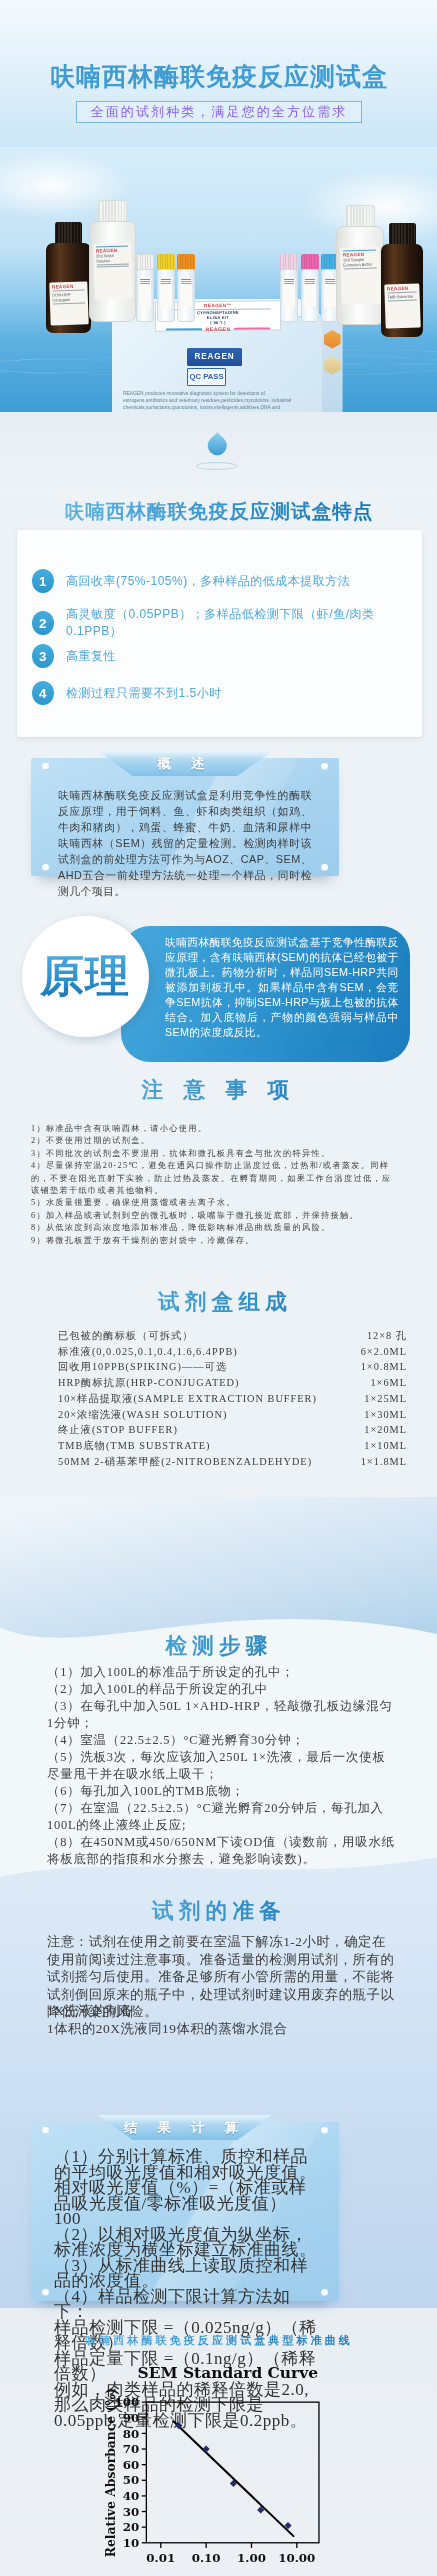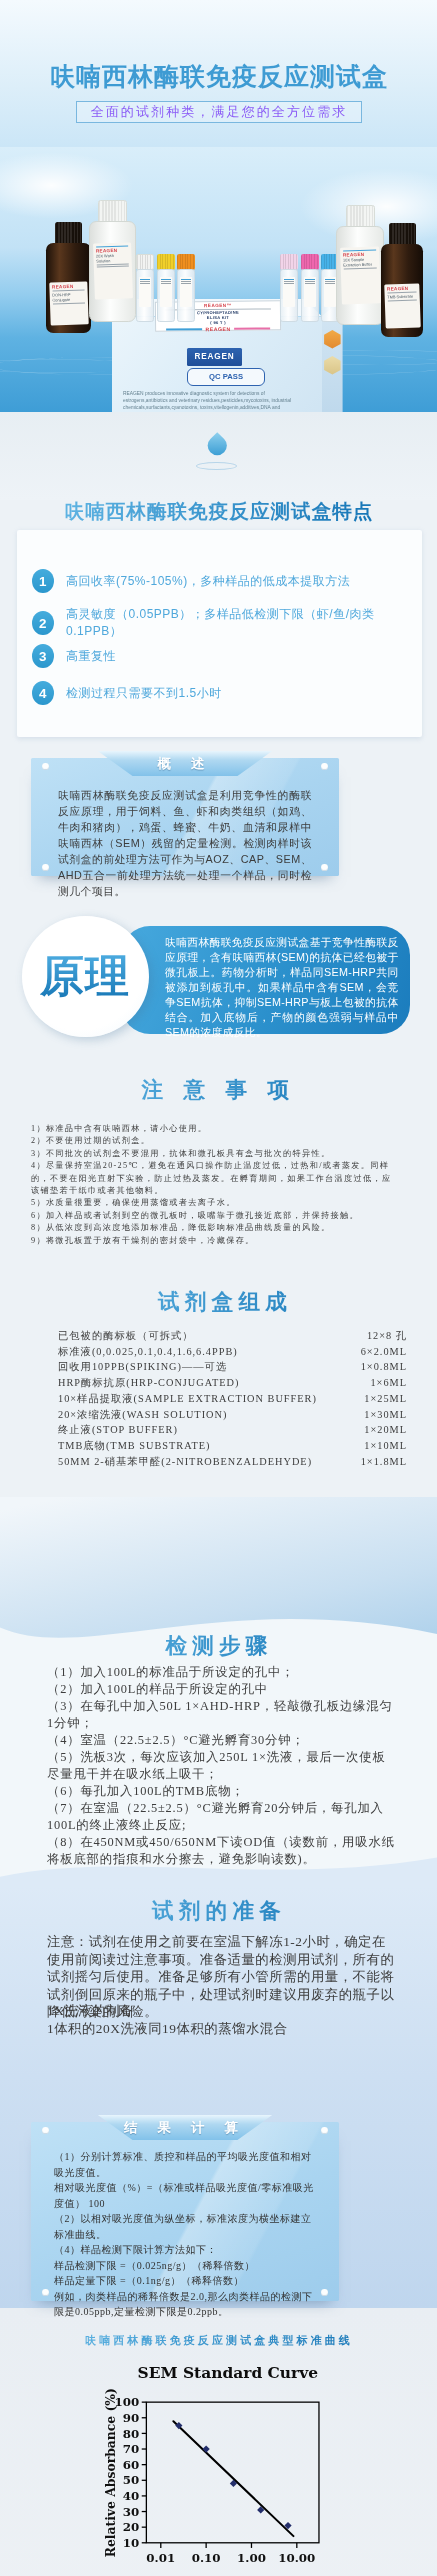--- a/index.html
+++ b/index.html
@@ -34,21 +34,21 @@
   .hex{position:absolute;clip-path:polygon(50% 0,100% 25%,100% 75%,50% 100%,0 75%,0 25%);}
   .kit-label{position:absolute;left:155px;top:154px;width:126px;height:30px;background:#FFFFFF;border:0.5px solid #C9D4DC;transform:rotate(-0.6deg);padding:1px 4.1px;text-align:center;z-index:3;}
   .lab-brand-top{font-size:4.6px;font-weight:bold;color:#D43C45;letter-spacing:0.5px;}
   .lab-line{border-top:0.5px solid #AEB9C2;margin:0.5px 5.2px;}
   .lab-title{font-size:4.1px;font-weight:bold;color:#223A66;line-height:1.25;letter-spacing:0.3px;}
   .lab-bottom{display:flex;align-items:center;justify-content:center;gap:3.1px;margin-top:0.5px;}
   .lab-bar-b{width:36px;height:1.5px;background:#3FA0D8;}
   .lab-bar-p{width:36px;height:1.5px;background:#E86FA8;}
   .lab-brand-bottom{font-size:5.2px;font-weight:bold;color:#D43C45;letter-spacing:0.5px;}
   .reagen-plate{position:absolute;left:187px;top:201px;width:55px;height:17.5px;background:linear-gradient(#2E63B0,#1F4E98);border-radius:1.5px;color:#FFF;font-weight:bold;font-size:8.2px;letter-spacing:0.8px;text-align:center;line-height:17.5px;z-index:3;}
-  .qc-pass{position:absolute;left:187px;top:221px;width:78px;height:17.5px;background:#F4F9FD;border:1px solid #2E63B0;border-radius:6px;color:#2E63B0;font-weight:bold;font-size:7.7px;text-align:center;line-height:15.5px;z-index:3;}
+  .qc-pass{position:absolute;left:187px;top:221px;width:39px;height:17.5px;background:#F4F9FD;border:1px solid #2E63B0;border-radius:1px;color:#2E63B0;font-weight:bold;font-size:7.7px;text-align:center;line-height:15.5px;z-index:3;}
   .kit-desc{position:absolute;left:123px;top:244px;width:170px;height:45px;font-size:4.9px;color:#64808F;line-height:1.42;overflow:hidden;z-index:2;}
   .bottle{position:absolute;z-index:4;}
   .b-cap{width:27px;height:21.6px;margin:0 auto;border-radius:2.6px 2.6px 1px 1px;}
   .cap-ridge-dark{background:#17100A;background-image:repeating-linear-gradient(90deg,rgba(255,255,255,.10) 0 1.5px,transparent 1.5px 3.1px);}
   .cap-ridge-white{background:#F3F5F3;background-image:repeating-linear-gradient(90deg,rgba(0,0,0,.07) 0 1.5px,transparent 1.5px 3.1px);border:0.5px solid #D8DDD8;}
   .b-body-brown{margin-top:-1px;border-radius:7.2px;background:linear-gradient(90deg,#1B1008 0%,#5A371D 30%,#2F1C0F 65%,#150C06 100%);position:relative;}
   .b-body-white{margin-top:-2.1px;border-radius:7.2px;background:linear-gradient(90deg,#DDE0DD 0%,#FDFEFD 45%,#E6E9E6 100%);border:0.5px solid #D3D8D3;position:relative;}
   .b-label{position:absolute;left:3.6px;right:3.6px;background:#F7F5F0;border-radius:1.5px;padding:2.1px 2.6px 1.5px;transform:rotate(-2deg);overflow:hidden;}
   .bl-brand{font-size:4.6px;font-weight:bold;color:#D43C45;letter-spacing:0.3px;}
   .bl-rule{border-top:0.5px solid #9AA4AC;margin:1px 0;}
@@ -79,40 +79,40 @@
   .panel-box{position:absolute;left:31px;width:308px;background:linear-gradient(160deg,#BFE1F6 0%,#A9D4F0 55%,#9DCCEC 100%);border-radius:1.5px;box-shadow:0 10.3px 13.4px -8.2px rgba(80,115,150,.55);z-index:2;}
   .panel-box::before{content:"";position:absolute;inset:0;background:linear-gradient(118deg,transparent 52%,rgba(255,255,255,.30) 53%,rgba(255,255,255,.10) 72%,transparent 73%);pointer-events:none;}
   .corner-dot{position:absolute;width:6.7px;height:6.7px;border-radius:50%;background:#FDFEFE;box-shadow:inset 0 -1px 1px rgba(120,160,190,.4);}
   .ribbon{position:absolute;left:50%;transform:translateX(-50%);top:-7.2px;width:175px;height:26px;
     background:linear-gradient(180deg,#E8F5FD 0%,#AFD8F1 35%,#7FC0E9 100%);
     clip-path:polygon(0 0,100% 0,80% 97%,20% 97%);
     text-align:center;line-height:26px;color:#FFFFFF;font-size:13.4px;font-weight:bold;letter-spacing:8.2px;text-shadow:0 0.5px 1px rgba(60,110,150,.5);}
   .panel-text{position:relative;font-size:10.8px;color:#3C3C3C;line-height:16px;letter-spacing:0.5px;text-align:justify;}
 
   
-  .pr-panel{position:absolute;left:121px;top:926px;width:289px;height:108px;border-radius:29px;
+  .pr-panel{position:absolute;left:121px;top:926px;width:289px;height:136px;border-radius:29px;
     background:linear-gradient(112deg,#47A9DE 0%,#2B90CC 55%,#1B7CBD 100%);z-index:2;}
   .pr-text{position:absolute;left:44px;right:11.3px;top:9.3px;color:#FFFFFF;font-size:10.8px;line-height:15px;letter-spacing:0.3px;text-align:justify;}
   .pr-ellipse{position:absolute;left:21.6px;top:916px;width:127px;height:121px;border-radius:50%;
     background:radial-gradient(circle at 45% 40%,#FFFFFF 65%,#EFF7FC 100%);box-shadow:3.1px 3.1px 9.3px rgba(70,115,155,.28);z-index:3;
     display:flex;align-items:center;justify-content:center;}
   .pr-label{font-size:44px;font-weight:bold;color:#1E86C4;letter-spacing:1px;}
   @supports (-webkit-background-clip:text){
     .pr-label{background:linear-gradient(180deg,#54B3E6,#1070B0);-webkit-background-clip:text;background-clip:text;color:transparent;}
   }
 
   
   .serif{font-family:"Liberation Serif","DejaVu Serif",serif;color:#3D3D3D;}
   .prec-list{position:absolute;left:31px;top:1123px;width:367px;font-size:8.2px;line-height:12.4px;letter-spacing:1.3px;z-index:2;}
   .comp-list{position:absolute;left:58px;top:1328px;width:349px;font-size:10.3px;line-height:15.7px;letter-spacing:1px;z-index:2;}
   .comp-row{display:flex;flex-wrap:wrap;justify-content:space-between;}
   .steps-list{position:absolute;left:47px;top:1664px;width:349px;font-size:12.4px;line-height:17px;letter-spacing:0.8px;z-index:3;}
   .prep-note{position:absolute;left:47px;top:1933px;width:349px;font-size:13.4px;line-height:17.5px;letter-spacing:0.5px;z-index:3;}
   .prep-sub{position:absolute;left:47px;width:349px;font-size:13.4px;line-height:17px;letter-spacing:0.5px;z-index:3;}
-  .res-lines{position:relative;padding:27px 21.6px 0 23px;font-size:10px;line-height:15.5px;letter-spacing:0.5px;color:#333;}
+  .res-lines{position:relative;padding:27px 21.6px 0 23px;font-size:17px;line-height:15.5px;letter-spacing:0.5px;color:#333;}
   .res-lines p{margin:0;}
 
   
   .curve-heading{top:2333px;font-size:11px;letter-spacing:3.1px;}
   .chart-wrap{position:absolute;left:100px;top:2353px;width:237px;height:258px;z-index:3;}
   .ct-title{font:bold 30px "DejaVu Serif",serif;fill:#0D0D0D;}
   .ct-axis{font:bold 24px "DejaVu Serif",serif;fill:#111;}
   .ct-axis2{font:bold 27px "DejaVu Serif",serif;fill:#111;}
   .ct-tick{font:bold 23px "DejaVu Serif",serif;fill:#111;}
 </style>
@@ -387,20 +387,21 @@
   <div class="panel-box" style="top:2122px;height:179px;" data-name="results-box">
     <div class="ribbon" data-name="results-ribbon">结 果 计 算</div>
     <div class="corner-dot" style="left:11.3px;top:5.2px;" data-name="corner-dot"></div>
     <div class="corner-dot" style="right:11.3px;top:5.2px;" data-name="corner-dot"></div>
     <div class="corner-dot" style="left:11.3px;bottom:5.2px;" data-name="corner-dot"></div>
     <div class="corner-dot" style="right:11.3px;bottom:5.2px;" data-name="corner-dot"></div>
     <div class="res-lines serif" data-name="results-lines">
       <p data-name="result-line">（1）分别计算标准、质控和样品的平均吸光度值和相对吸光度值。</p>
       <p data-name="result-line">相对吸光度值（%）=（标准或样品吸光度值/零标准吸光度值） 100</p>
       <p data-name="result-line">（2）以相对吸光度值为纵坐标，标准浓度为横坐标建立标准曲线。</p>
+      <p data-name="result-line">（3）从标准曲线上读取质控和样品的浓度值。</p>
       <p data-name="result-line">（4）样品检测下限计算方法如下：</p>
       <p data-name="result-line">样品检测下限 =（0.025ng/g）（稀释倍数）</p>
       <p data-name="result-line">样品定量下限 =（0.1ng/g）（稀释倍数）</p>
       <p data-name="result-line">例如，肉类样品的稀释倍数是2.0,那么肉类样品的检测下限是0.05ppb,定量检测下限是0.2ppb。</p>
     </div>
   </div>
 
   <div class="h-grad curve-heading" data-name="curve-heading">呋喃西林酶联免疫反应测试盒典型标准曲线</div>
   <div class="chart-wrap" data-name="standard-curve-chart">
     <svg id="curve-svg" data-name="standard-curve-svg" width="237" height="258" viewBox="0 0 460 500">

